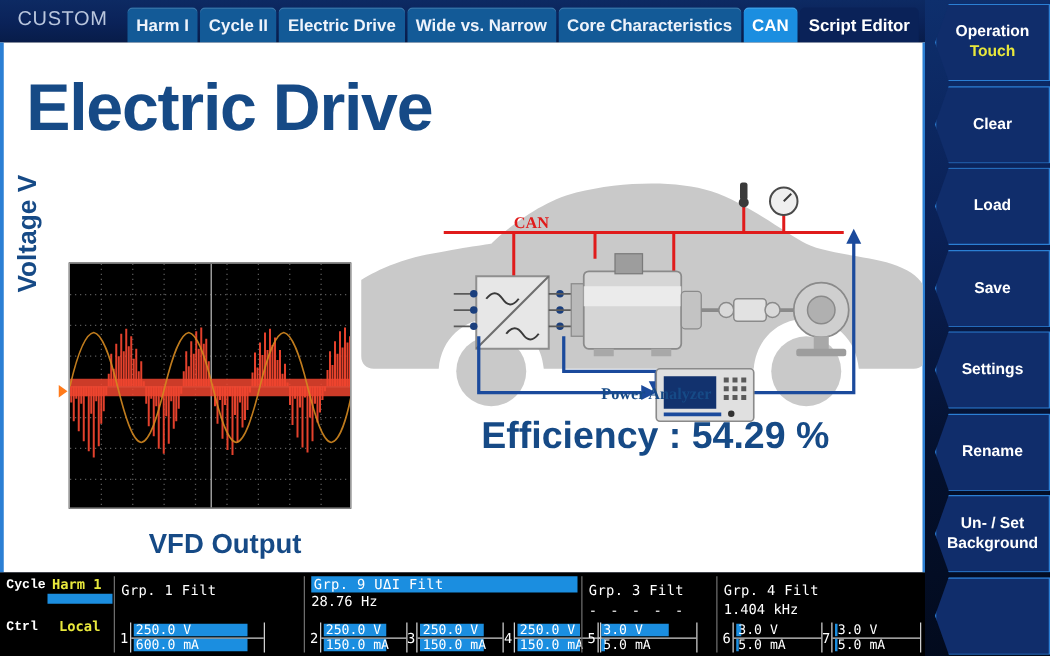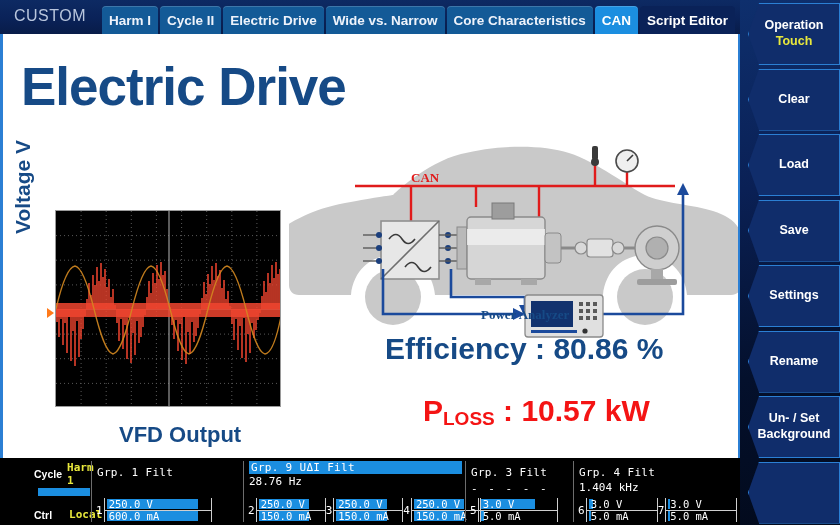--- a/index.html
+++ b/index.html
@@ -120,21 +120,21 @@
     background: #000; color: #fff;
     font-family: "DejaVu Sans Mono", monospace;
     display: flex;
   }
   .scol { position: relative; height: 67px; padding: 3px 4px 0 5px; }
   .sep { position: absolute; right: 0; top: 3px; width: 1px; height: 61px; background: #6d6d6d; }
 
   
   #blk-cycle { width: 92px; }
   .cy-row { display: flex; align-items: center; }
-  .cy-lbl { color: #ffffff; font-size: 10.5px; font-weight: bold; font-family:Liberation Sans, sans-serif;margin-left:29px;}
+  .cy-lbl { color: #ffffff; font-size: 10.5px; font-weight: bold; font-family:Liberation Mono, monospace;}
   .cy-val { color: #e8e83c; font-size: 11px; font-weight: bold; margin-left: 5px; }
   #harm-bar { height: 8px; background: #1b8ee0; margin: 1px 0 0 33px; width: 52px; }
   #ctrl-row { margin-top: 11px; display: flex; align-items: center; gap: 12px; }
 
   
   .grp-title { font-size: 11px; color: #ffffff; white-space: nowrap; letter-spacing: .3px; }
   .grp-title.hl { background: #1b8ee0; color:#ffffff; padding: 0 2px; display:block; }
   .grp-freq { font-size: 11px; color: #ffffff; margin-top: 1px; white-space: nowrap; }
 
   .chans { position: absolute; bottom: 3px; left: 4px; display: flex; gap: 0; }
@@ -435,24 +435,21 @@
         <rect x="0" y="92" width="226" height="14" fill="#f0452f" opacity="0.85"></rect>
 
         <path d="M0,98 C6,72 12,56 19,55 C26,56 32,74 38,98 C44,122 50,142 57,143 C64,142 70,122 76,98
                  C82,74 88,56 95,55 C102,56 108,74 114,98 C120,122 126,142 133,143 C140,142 146,122 152,98
                  C158,74 164,56 171,55 C178,56 184,74 190,98 C196,122 202,142 209,143 C216,142 222,122 226,100" fill="none" stroke="#d48820" stroke-width="1.3" opacity="0.9"></path>
       </svg>
     </div>
   </div>
   <div id="vfd-label">VFD Output</div>
 
-  <div id="efficiency">Efficiency : 80.86 %</div>
-  <div id="ploss">
-    <span>P</span><span class="sub">LOSS</span><span> : 10.57 kW</span>
-  </div>
+  <div id="efficiency">Efficiency : 54.29 %</div>
 </div>
 
 <div id="sidebar">
   <div class="softkey">
     <span>Operation</span>
     <span class="sub">Touch</span>
   </div>
   <div class="softkey">
     <span>Clear</span>
   </div>

